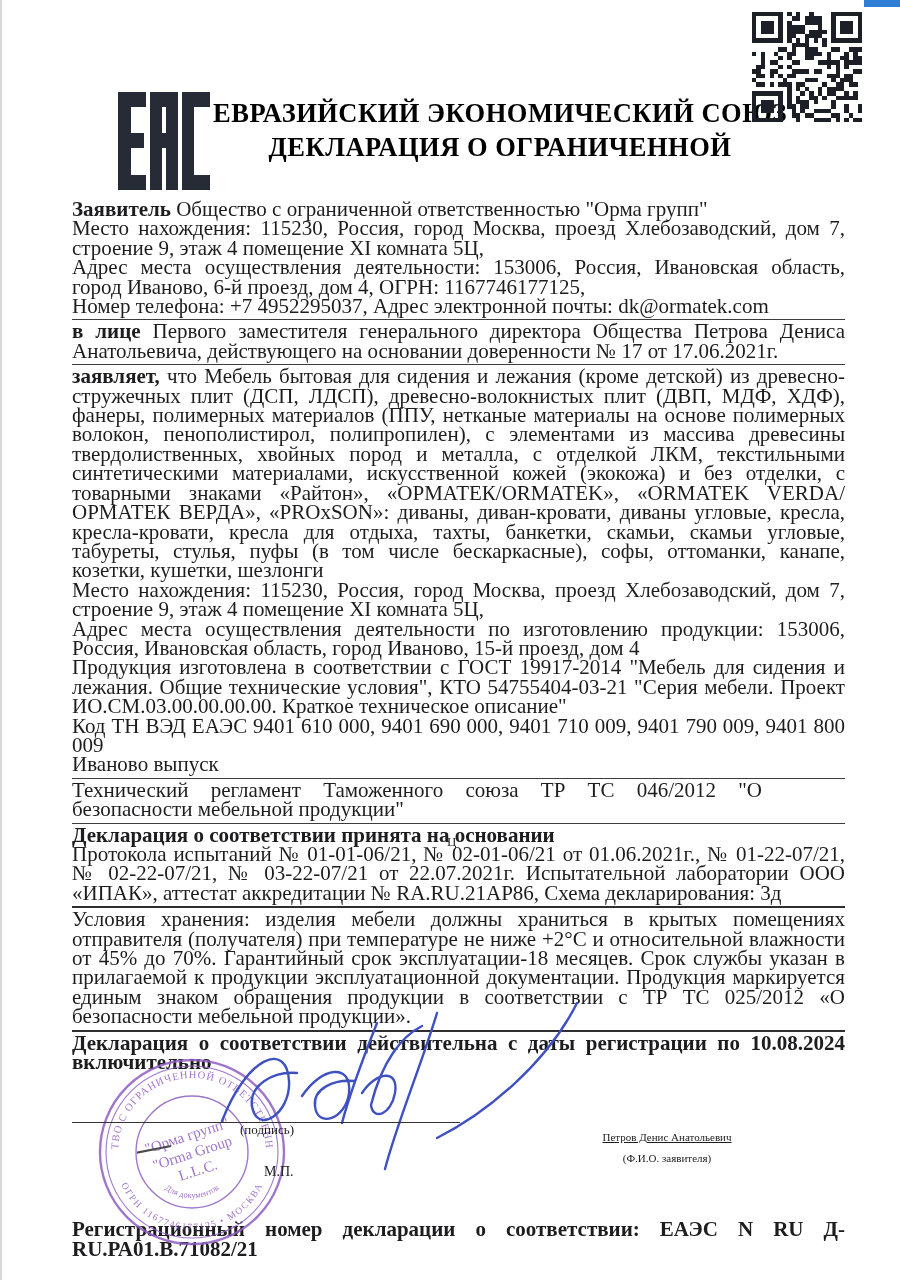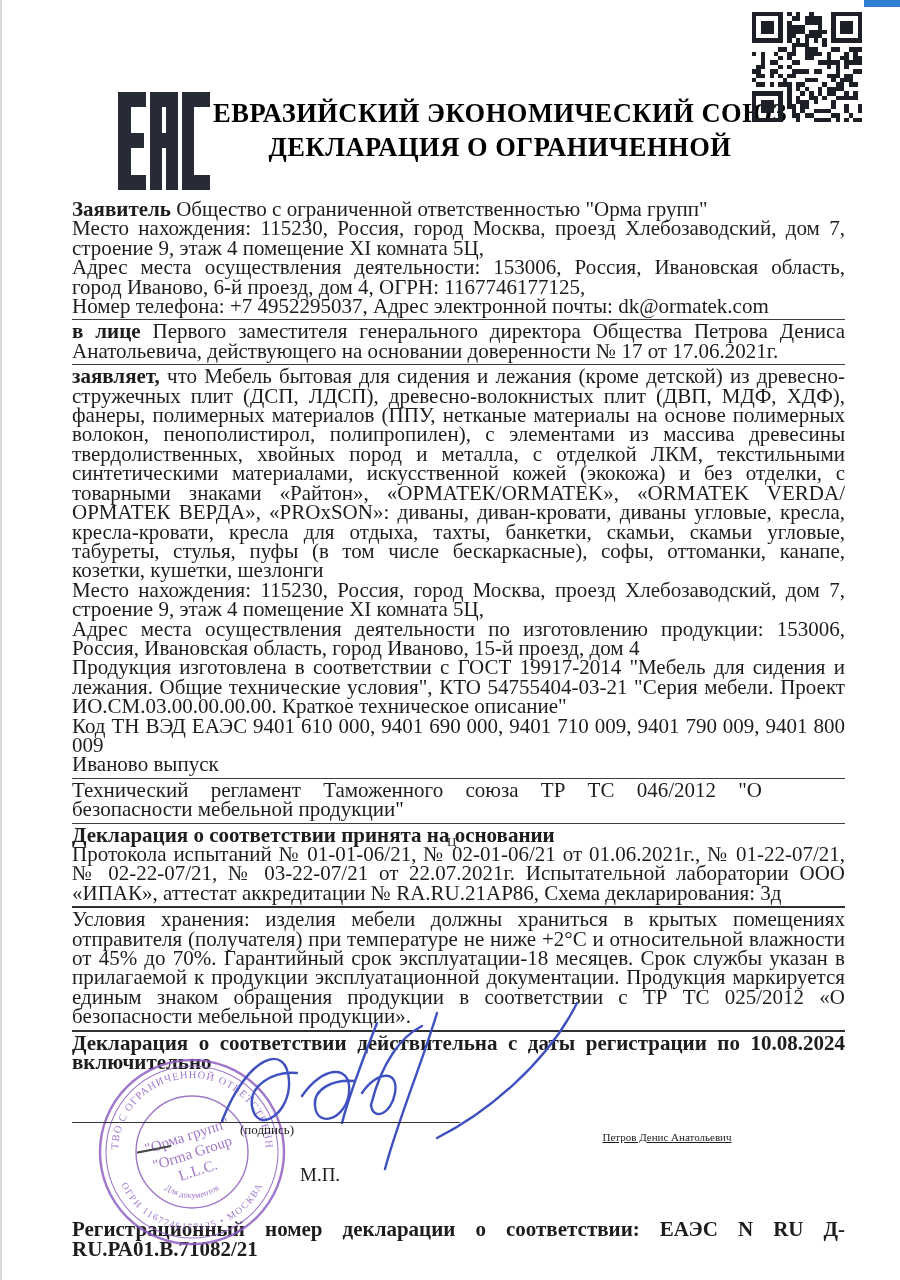--- a/index.html
+++ b/index.html
@@ -18,21 +18,21 @@
   .content p{margin:0;font-size:21px;line-height:19.4px;text-align:justify;}
   .b{font-weight:bold;}
   hr{border:none;border-top:1.5px solid #3d3d3d;margin:3px 0 2px 0;}
   hr.thick{border-top:2.2px solid #2f2f2f;}
   .validity{font-size:16.8px;margin-top:2px !important;}
   .sign-block{position:relative;height:128px;margin-top:4px;}
   .sig-line{position:absolute;left:0;top:46px;width:388px;border-bottom:1.6px solid #333;}
   .sig-caption{position:absolute;left:95px;top:46px;width:200px;text-align:center;font-size:13px;}
   .holder{position:absolute;left:440px;top:28px;width:310px;text-align:center;font-size:11px;line-height:21px;margin-top:23px;}
   .holder .name{text-decoration:underline;}
-  .seal-caption{position:absolute;left:192px;top:88px;font-size:19px;margin-left:36px;}
+  .seal-caption{position:absolute;left:192px;top:88px;font-size:14px;}
   .stamp-svg{position:absolute;left:20px;top:-24px;width:200px;height:200px;opacity:.85;pointer-events:none;}
   .signature-svg{position:absolute;left:65px;top:-75px;width:480px;height:210px;pointer-events:none;}
   .reg-line{font-size:16.8px;margin-top:16px !important;text-align:left;}
   .reg-line2{font-size:16.8px;margin-top:20px !important;text-align:center;}
   .artifact{position:absolute;left:447px;top:834px;font-size:13px;color:#2a2a2a;}
 </style>
 </head>
 <body>
 
 <div class="scan-edge-left"></div>
@@ -445,20 +445,21 @@
         <path d="M 225,92 C 240,70 262,68 258,92 C 254,114 236,120 234,104 C 245,60 265,35 285,25"></path>
         <path d="M 300,12 C 285,62 260,122 248,168"></path>
       </g>
       <path d="M -2,152 L 34,145" fill="none" stroke="#4a4a4a" stroke-width="2"></path>
     </svg>
 
     <div class="sig-line"></div>
     <div class="sig-caption">(подпись)</div>
     <div class="holder">
       <div class="name">Петров Денис Анатольевич</div>
+      <div>(Ф.И.О. заявителя)</div>
     </div>
     <div class="seal-caption">М.П.</div>
   </div>
 
   <p class="b reg-line">Регистрационный номер декларации о соответствии: ЕАЭС N RU Д-RU.РА01.В.71082/21</p>
   <p class="b reg-line2">Дата регистрации декларации о соответствии: 11.08.2021</p>
 
 </div>
 
 <span class="artifact">Ц</span>

